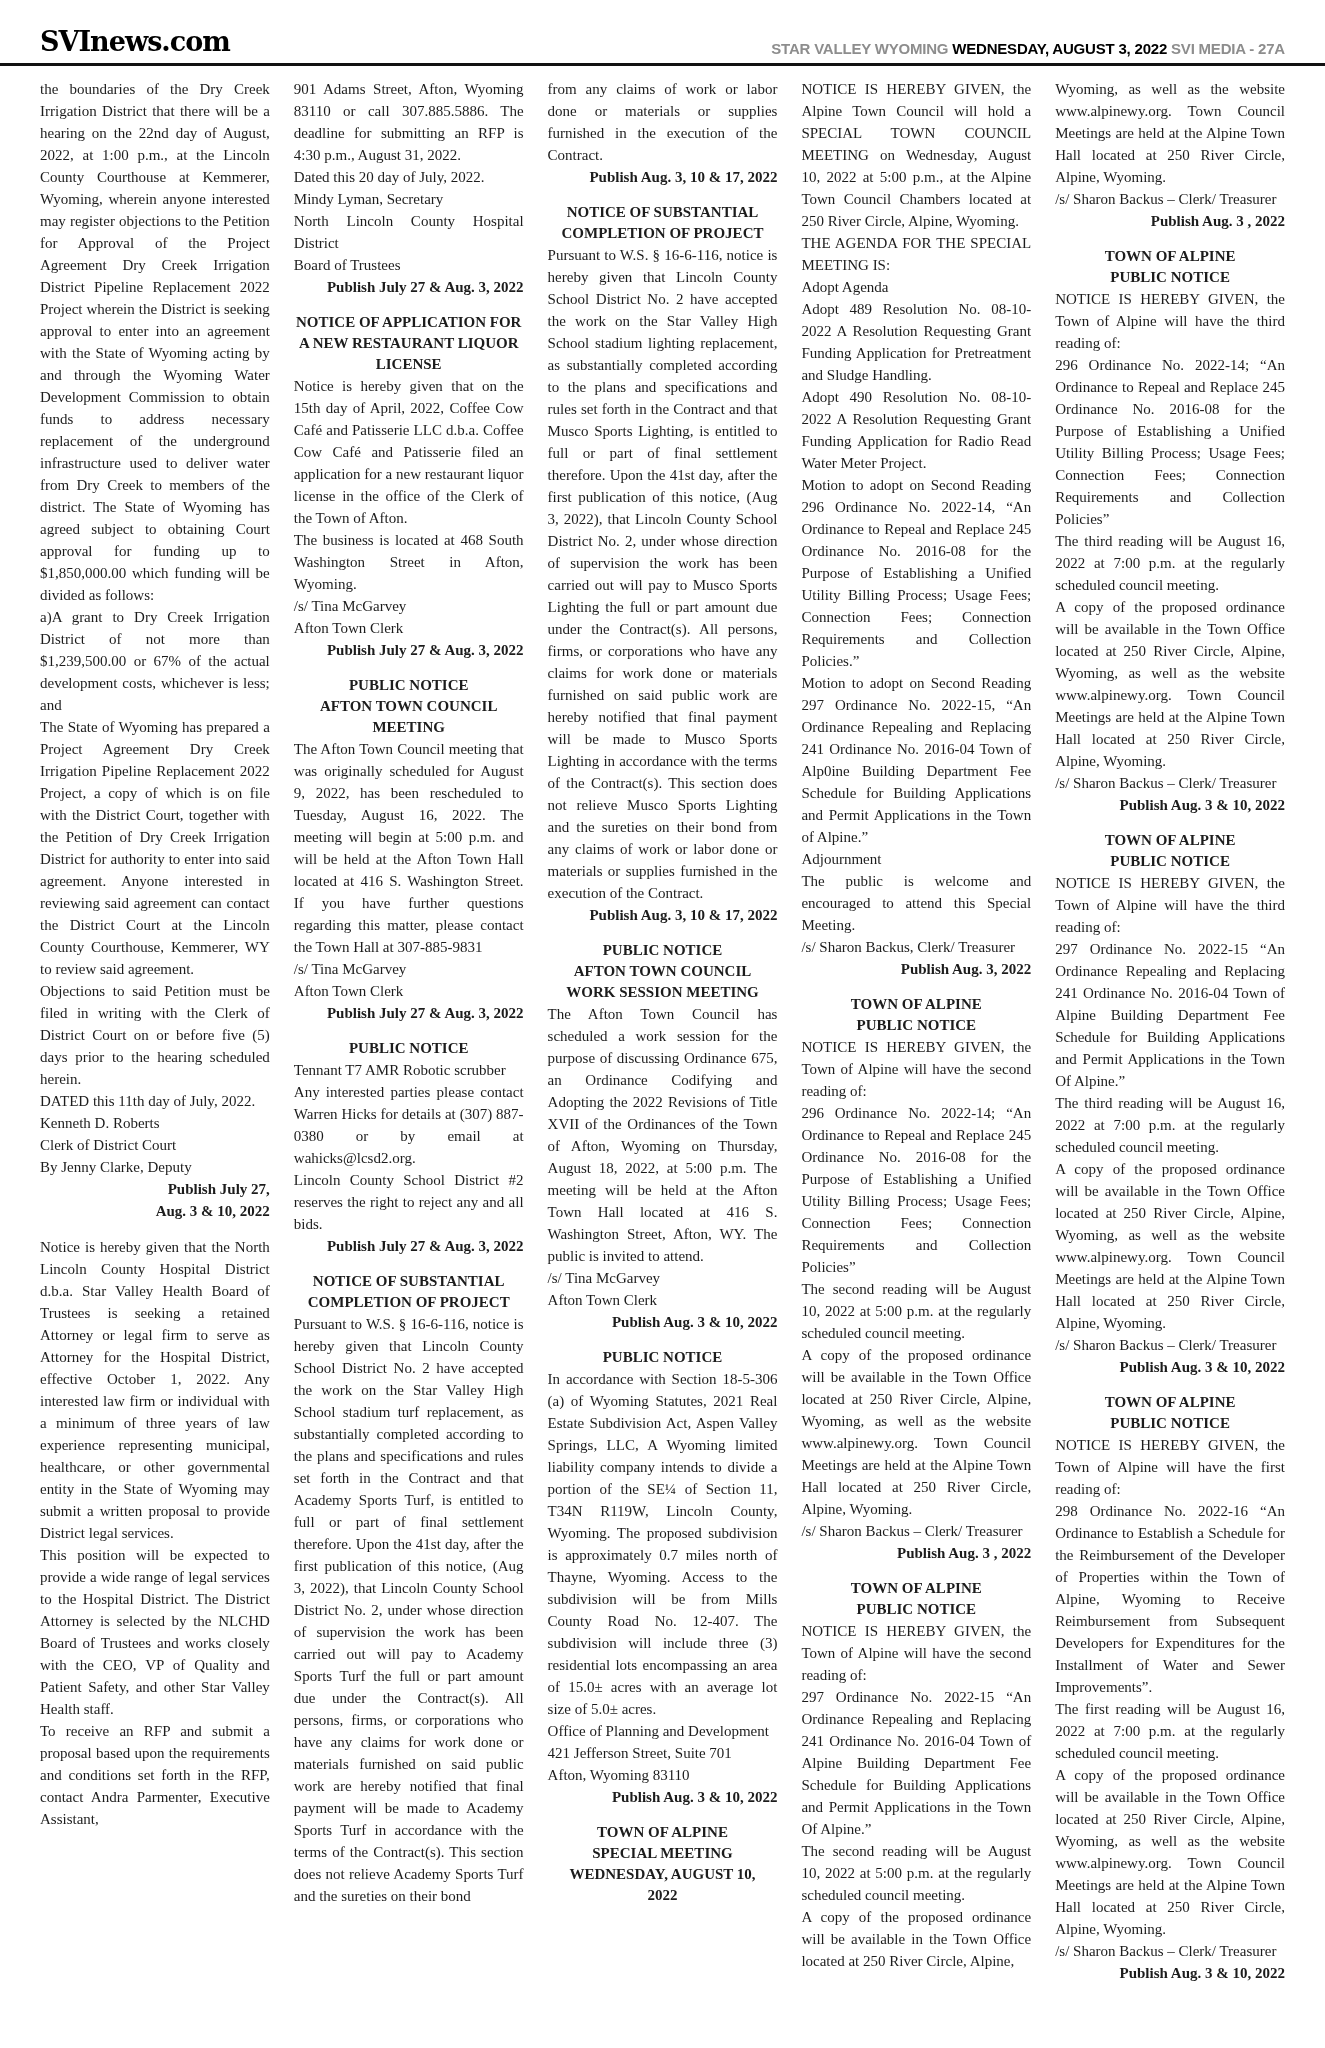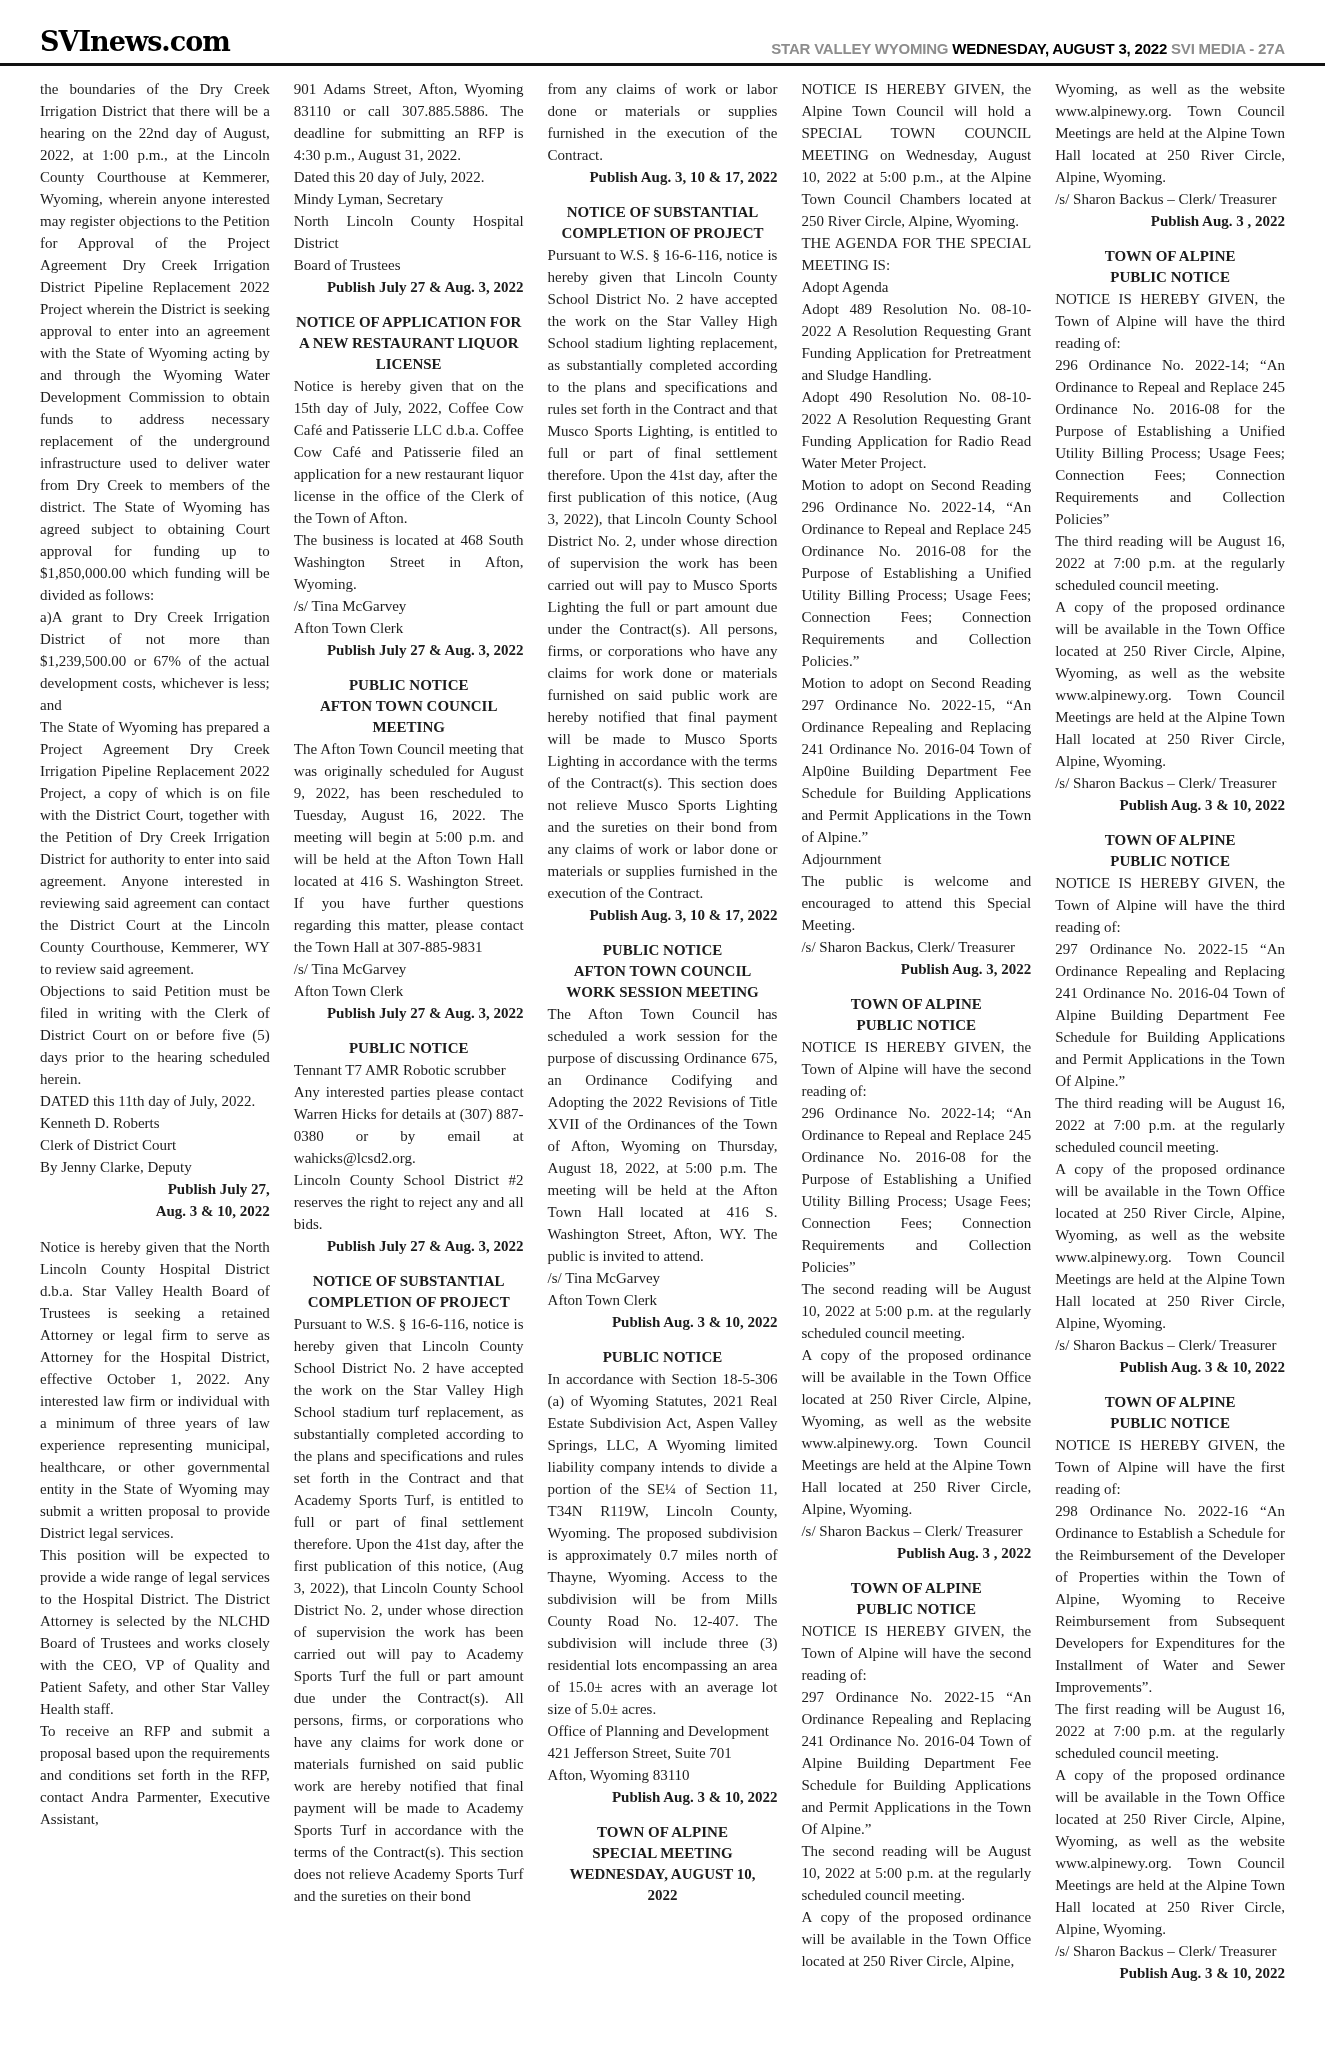--- a/index.html
+++ b/index.html
@@ -98,21 +98,21 @@
     <div class="col">
         <div class="blk p">901 Adams Street, Afton, Wyoming 83110 or call 307.885.5886. The deadline for submitting an RFP is 4:30 p.m., August 31, 2022.</div>
         <div class="blk p">Dated this 20 day of July, 2022.</div>
         <div class="blk p">Mindy Lyman, Secretary</div>
         <div class="blk p">North Lincoln County Hospital District</div>
         <div class="blk p">Board of Trustees</div>
         <div class="blk publish">Publish July 27 &amp; Aug. 3, 2022</div>
         <div class="blk heading">NOTICE OF APPLICATION FOR
 A NEW RESTAURANT LIQUOR
 LICENSE</div>
-        <div class="blk p">Notice is hereby given that on the 15th day of July, 2022, Coffee Cow Café and Patisserie LLC d.b.a. Coffee Cow Café and Patisserie filed an application for a new restaurant liquor license in the office of the Clerk of the Town of Afton.</div>
+        <div class="blk p">Notice is hereby given that on the 15th day of April, 2022, Coffee Cow Café and Patisserie LLC d.b.a. Coffee Cow Café and Patisserie filed an application for a new restaurant liquor license in the office of the Clerk of the Town of Afton.</div>
         <div class="blk p">The business is located at 468 South Washington Street in Afton, Wyoming.</div>
         <div class="blk p">/s/ Tina McGarvey</div>
         <div class="blk p">Afton Town Clerk</div>
         <div class="blk publish">Publish July 27 &amp; Aug. 3, 2022</div>
         <div class="blk heading">PUBLIC NOTICE
 AFTON TOWN COUNCIL
 MEETING</div>
         <div class="blk p">The Afton Town Council meeting that was originally scheduled for August 9, 2022, has been rescheduled to Tuesday, August 16, 2022. The meeting will begin at 5:00 p.m. and will be held at the Afton Town Hall located at 416 S. Washington Street. If you have further questions regarding this matter, please contact the Town Hall at 307-885-9831</div>
         <div class="blk p">/s/ Tina McGarvey</div>
         <div class="blk p">Afton Town Clerk</div>

